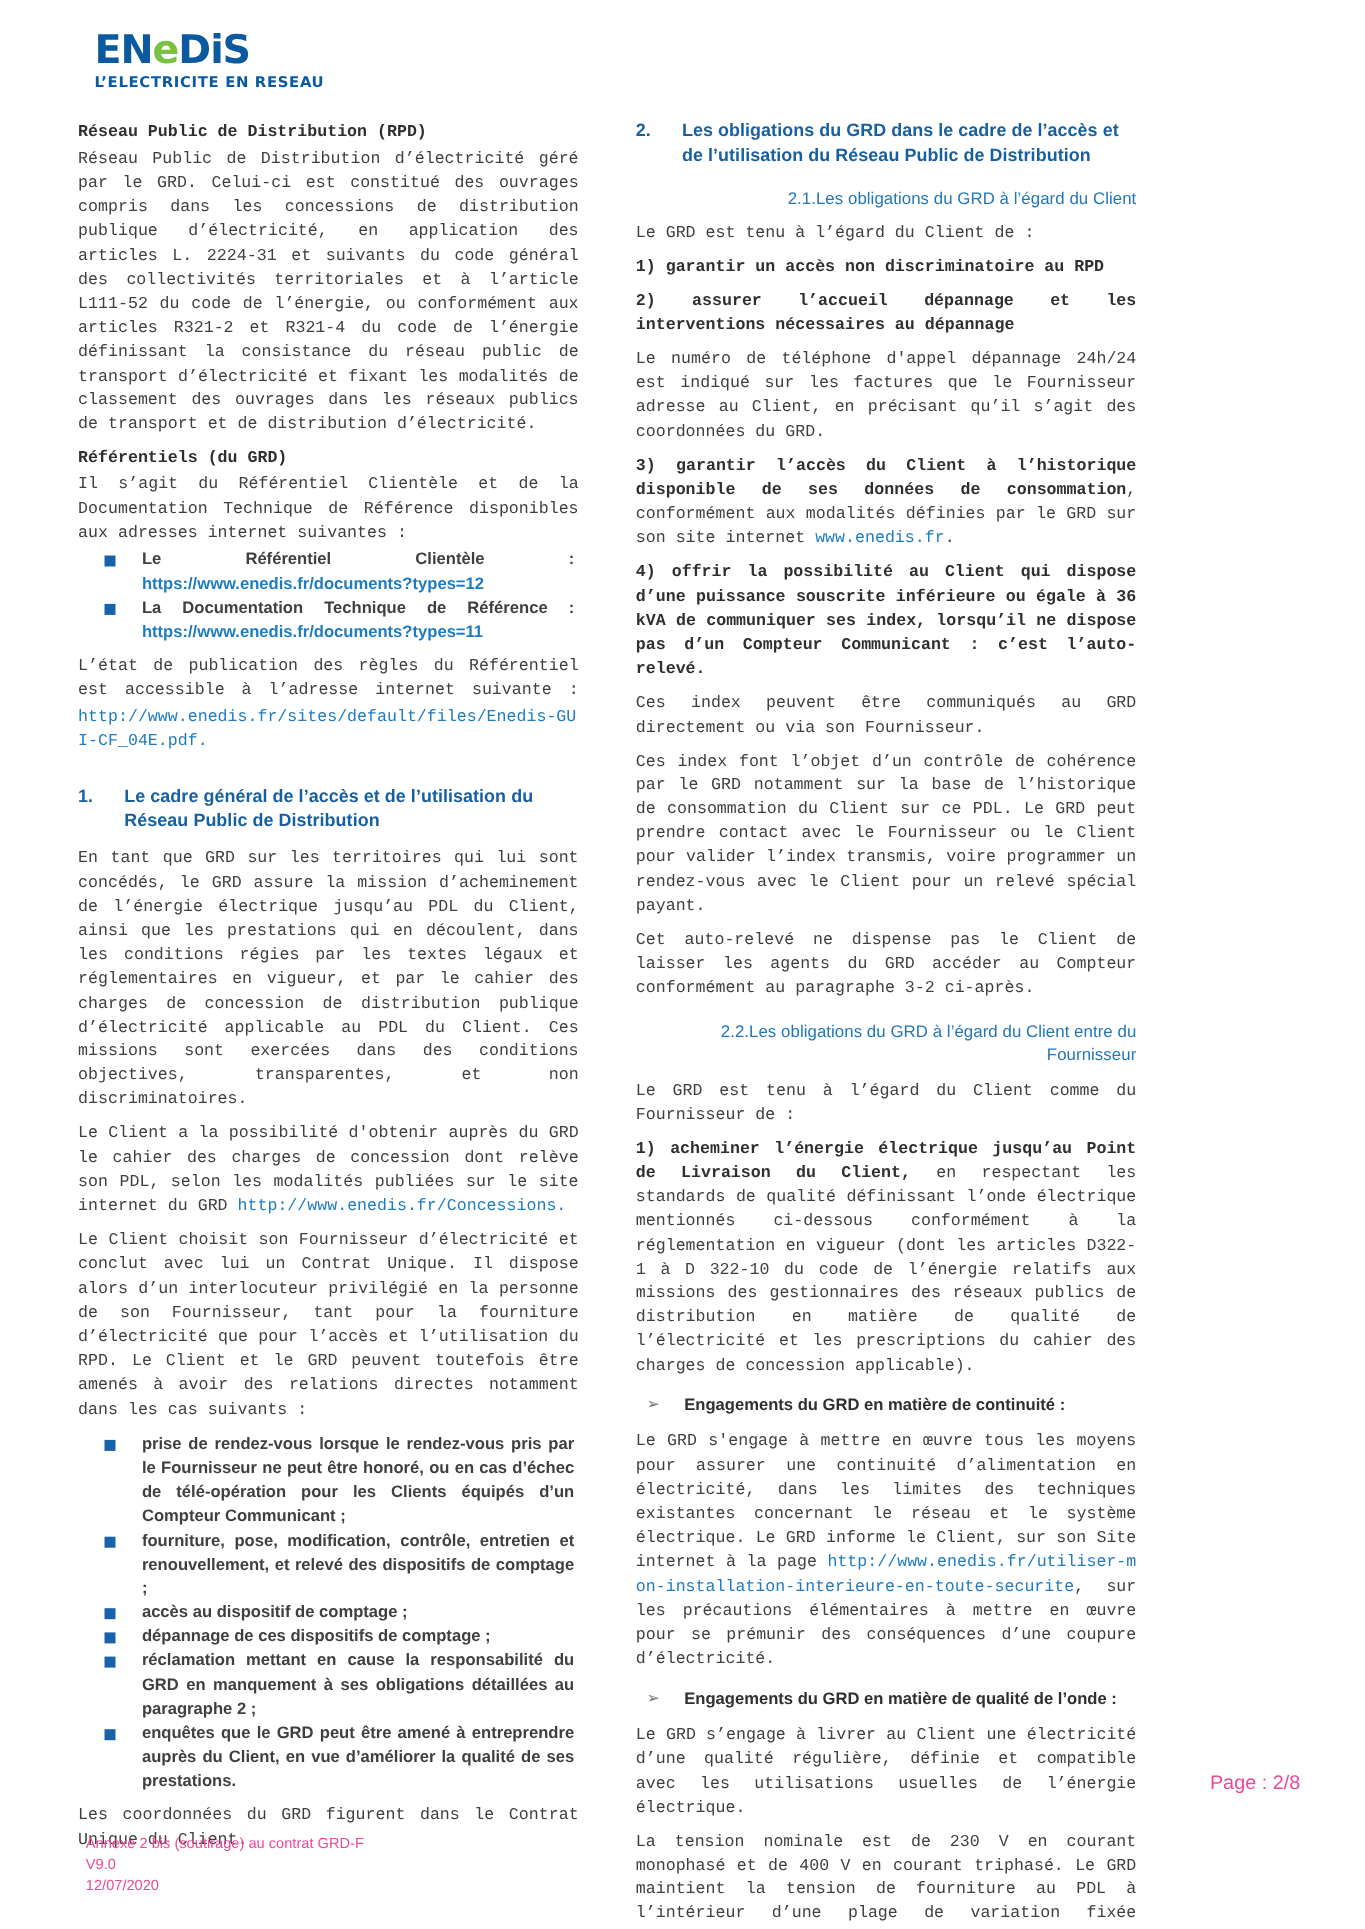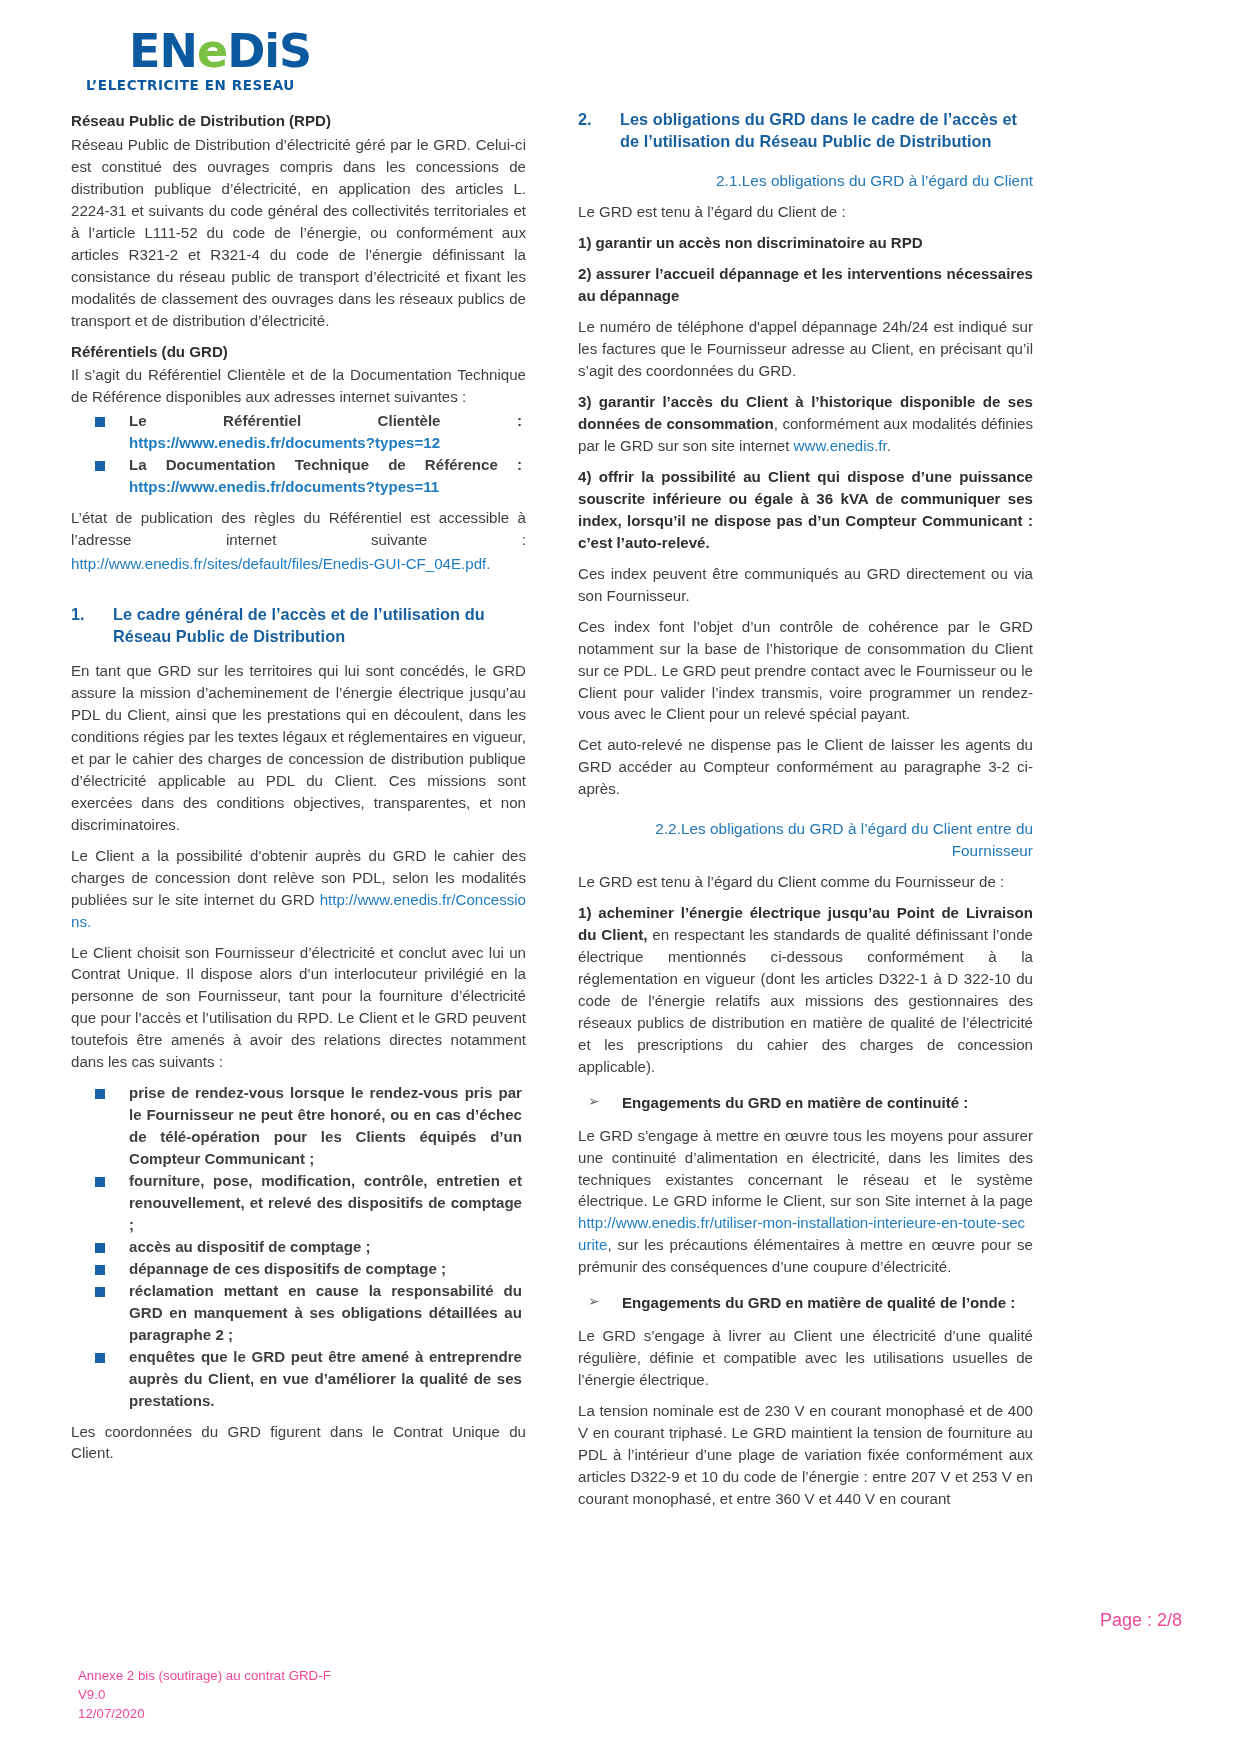--- a/index.html
+++ b/index.html
@@ -23,27 +23,26 @@
   
   .logo-block {
     position: absolute;
     left: 86px;
     top: 28px;
     width: 300px;
     height: 70px;
   }
   .logo-word {
     font-family: "DejaVu Sans", sans-serif;
-    font-size: 46px;
+    font-size: 36px;
     font-weight: bold;
     letter-spacing: -1px;
     line-height: 1;
     color: #0b5aa0;
     white-space: nowrap;
-    margin-left: 43px;
   }
   .logo-word .grn { color: #7ac143; }
   .logo-tag {
     margin-top: 3px;
     font-family: "DejaVu Sans", sans-serif;
     font-size: 13.5px;
     font-weight: bold;
     letter-spacing: 0.6px;
     color: #0b5aa0;
     white-space: nowrap;
@@ -55,21 +54,21 @@
     top: 108px;
     width: 455px;
     font-size: 15.1px;
     line-height: 1.455;
     text-align: justify;
     color: #3f3f3f;
   }
   .col-left  { left: 71px; }
   .col-right { left: 578px; }
 
-  p { margin: 0 0 9px 0; }
+  p { margin: 0 0 9px 0; font-family: Liberation Mono, monospace; }
   p.tight { margin-bottom: 2px; }
 
   .bold-run { font-weight: bold; color: #2f2f2f; }
   .defterm {
     font-weight: bold;
     color: #2f2f2f;
     margin: 2px 0 2px 0;
     text-align: left;
   }
   .lnk {

